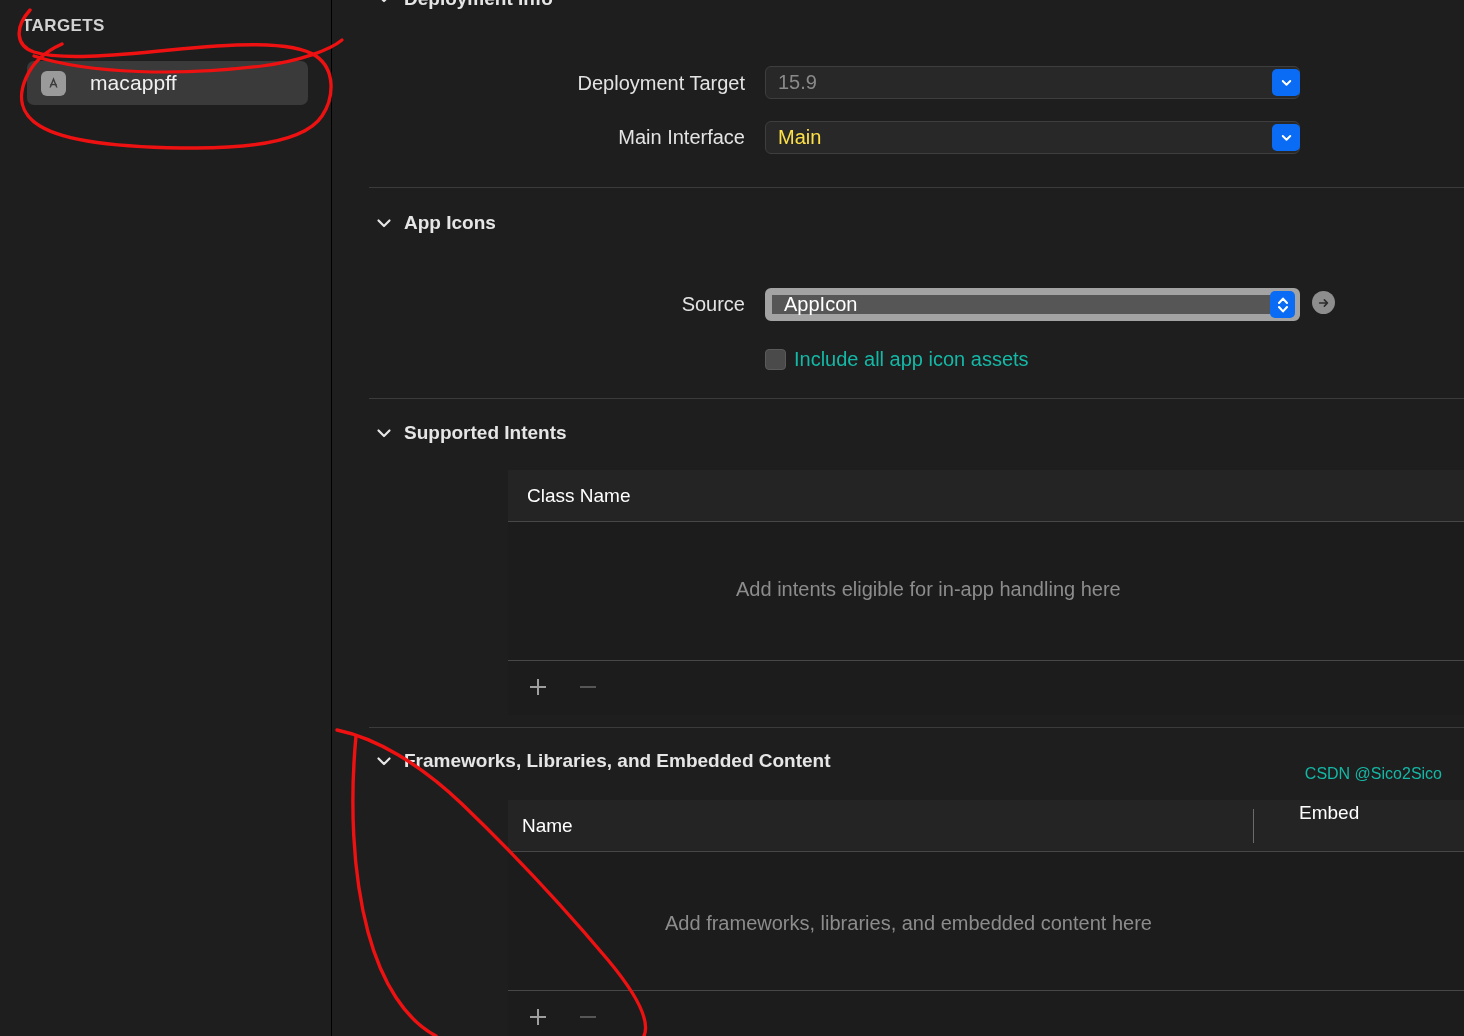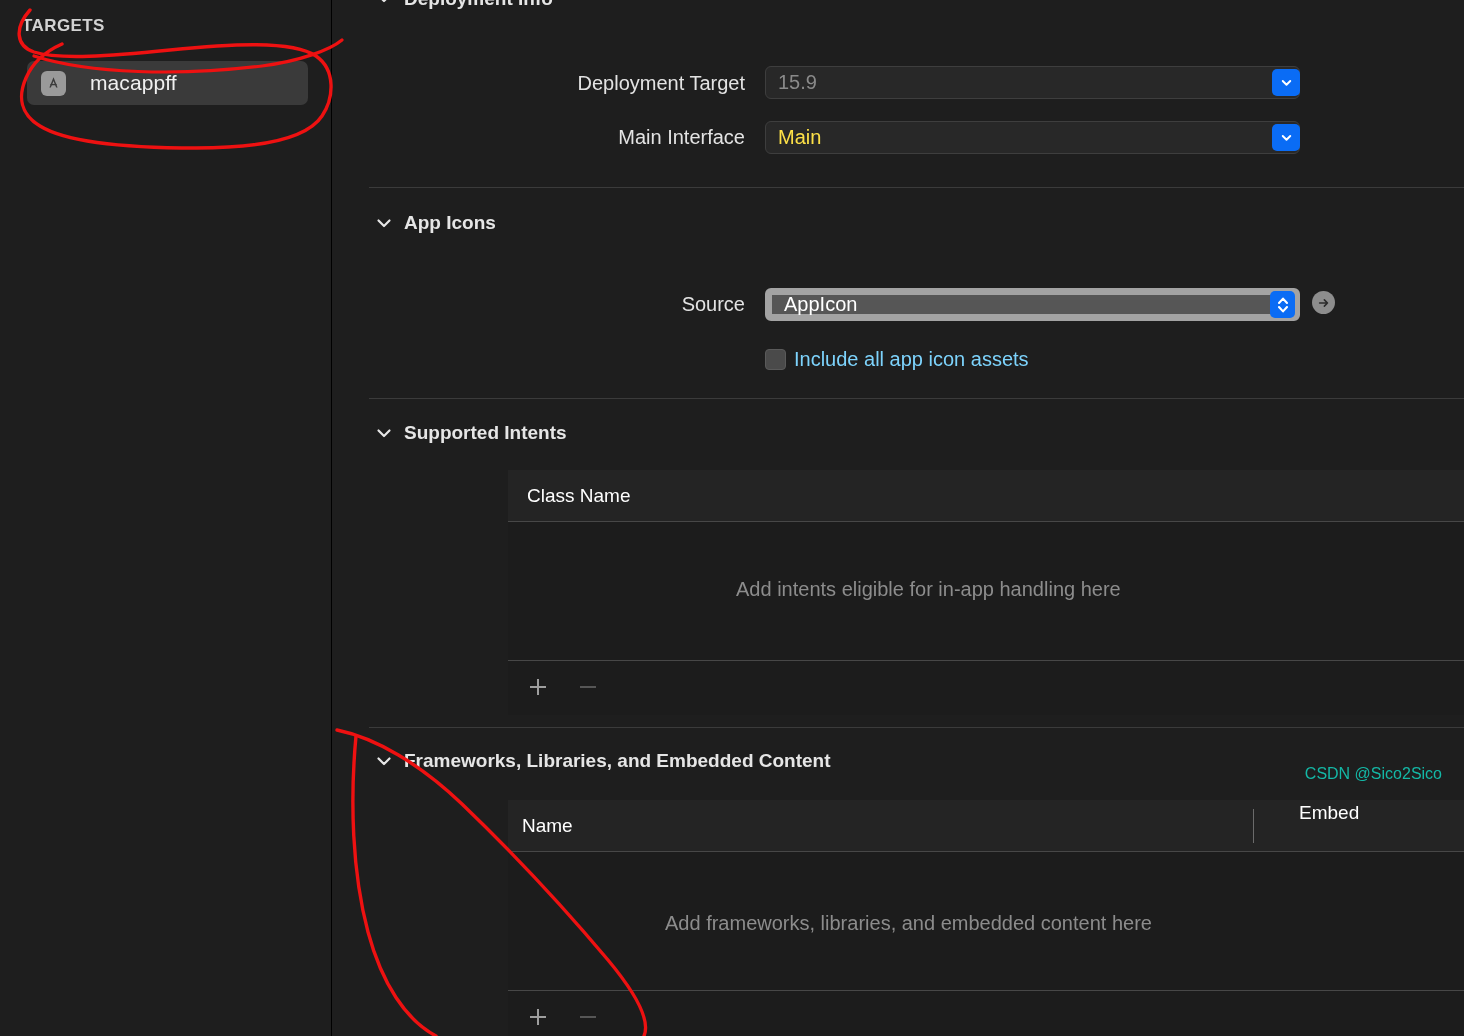--- a/index.html
+++ b/index.html
@@ -156,21 +156,21 @@
     position: absolute;
     width: 21px; height: 21px;
     background: #4a4a4a;
     border: 1px solid #5a5a5a;
     border-radius: 4px;
   }
 
   .checkbox-label {
     position: absolute;
     font-size: 20px;
-    color: #7dd3fc;
+    color: #14b8a6;
     white-space: nowrap;
     text-align: center;
   }
 
   
   .table-wrap {
     position: absolute;
     background: #1c1c1c;
   }
 

